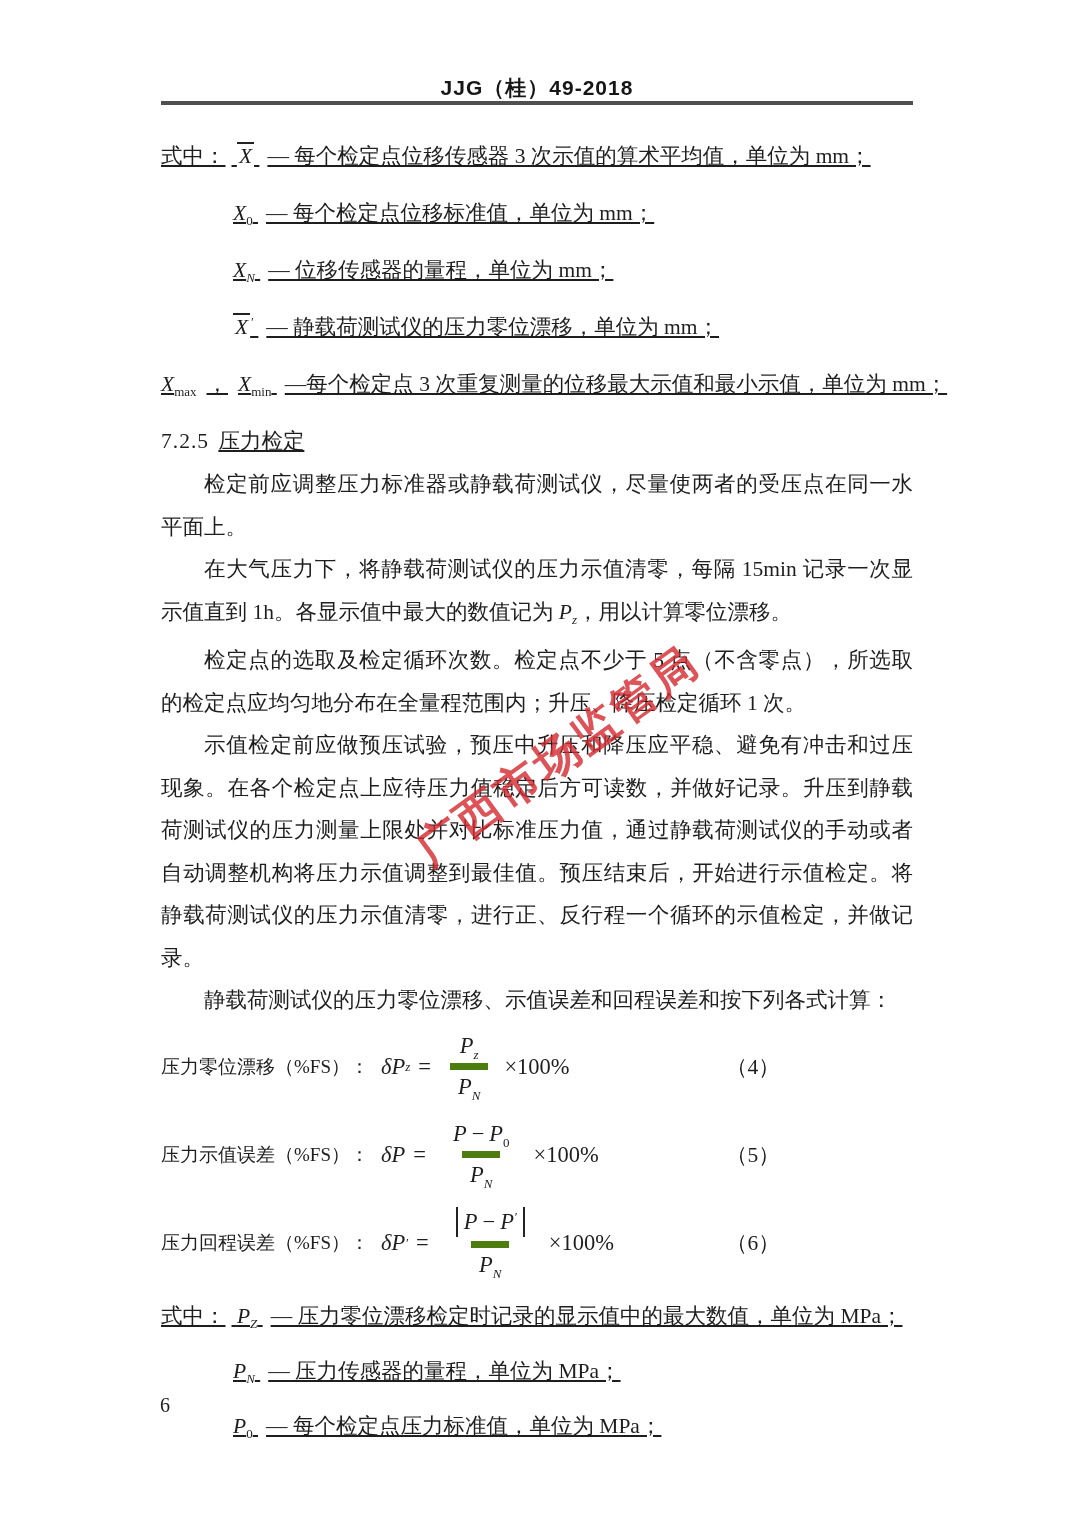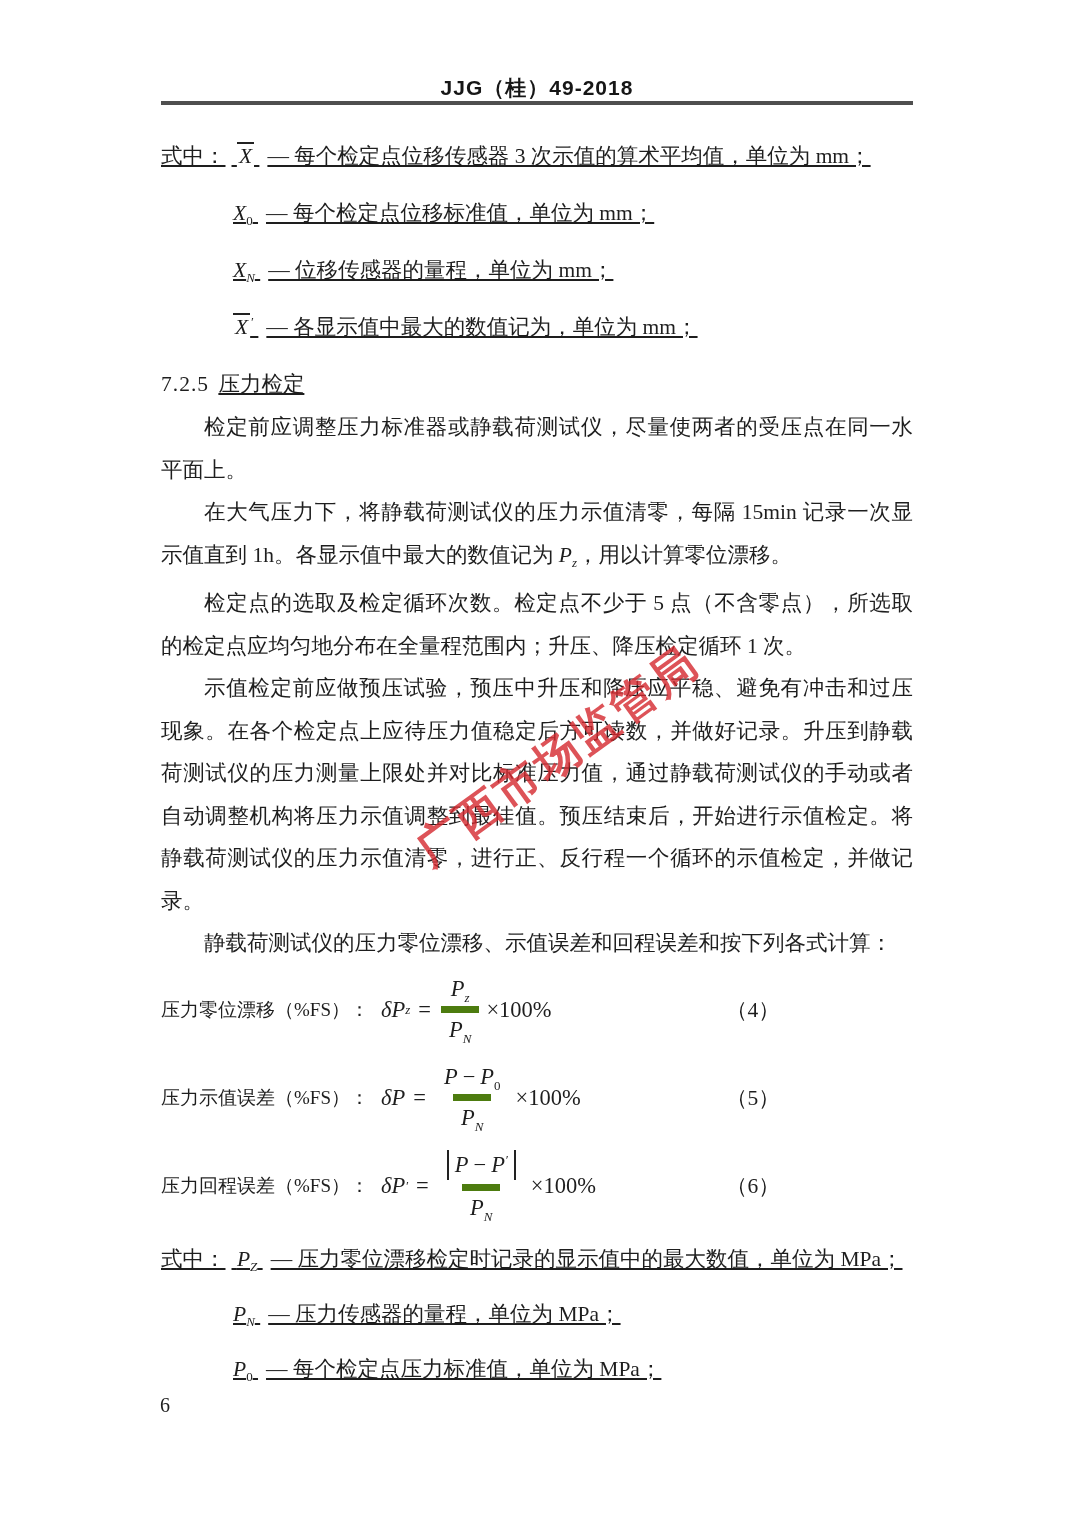--- a/index.html
+++ b/index.html
@@ -55,21 +55,21 @@
   .para.gap { margin-top:6px; }
   
   .formula-row {
     position:relative; display:flex; align-items:center;
     min-height:86px; margin-top:2px;
   }
   .f-label { font-size:19px; white-space:nowrap; }
   .math { display:inline-flex; align-items:center; margin-left:12px; font-size:22.5px; }
   .eq { margin:0 8px; }
   .times { margin-left:5px; }
-  .frac { display:inline-flex; flex-direction:column; align-items:center; margin:0 2px; }
+  .frac { display:inline-flex; flex-direction:column; align-items:center; margin:0 11px; }
   .frac .num { padding:0 8px 4px 8px; }
   .frac .den { border-top:7px solid #4d7c0f; padding:4px 8px 0 8px; }
   .op { margin:0 5px; }
   .abs { display:inline-block; border-left:2px solid #222; border-right:2px solid #222; padding:2px 6px; }
   .f-tag { position:absolute; left:565px; font-size:21.5px; }
   
   .p-defs { margin-top:14px; }
   
   .watermark {
     position:absolute; left:385px; top:726px; width:345px;
@@ -107,23 +107,27 @@
       <span class="def-desc">— 每个检定点位移标准值，单位为 mm；</span>
     </div>
 
     <div class="def-line ind">
       <span class="mi">X</span><sub>N</sub>
       <span class="def-desc">— 位移传感器的量程，单位为 mm；</span>
     </div>
 
     <div class="def-line ind">
       <span class="mi bar">X</span><sup class="pr">′</sup>
-      <span class="def-desc">— 各显示值中最大的数值记为，单位为 mm；</span>
-    </div>
-
+      <span class="def-desc">— 静载荷测试仪的压力零位漂移，单位为 mm；</span>
+    </div>
+
+    <div class="def-line">
+      <span class="mi">X</span><sub class="rm">max</sub><span class="sym-comma">，</span><span class="mi">X</span><sub class="rm">min</sub>
+      <span class="def-desc">—每个检定点 3 次重复测量的位移最大示值和最小示值，单位为 mm；</span>
+    </div>
 
     <div class="section-heading">
       <span class="sec-num">7.2.5</span>
       <span class="sec-title">压力检定</span>
     </div>
 
     <p class="para">检定前应调整压力标准器或静载荷测试仪，尽量使两者的受压点在同一水平面上。</p>
 
     <p class="para"><span>在大气压力下，将静载荷测试仪的压力示值清零，每隔 15min 记录一次显示值直到 1h。各显示值中最大的数值记为 </span><span class="mi">P</span><sub>z</sub><span>，用以计算零位漂移。</span></p>
 

